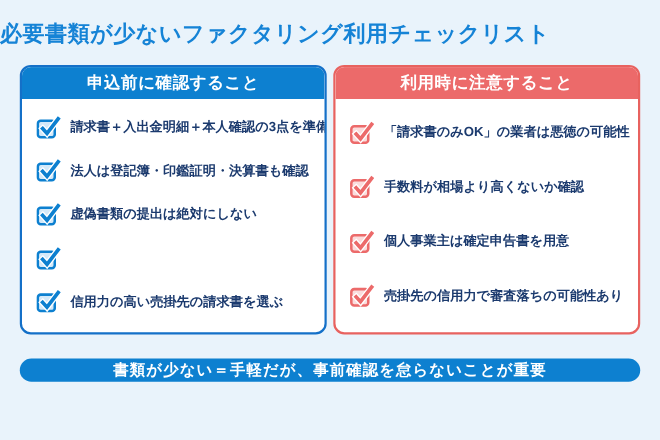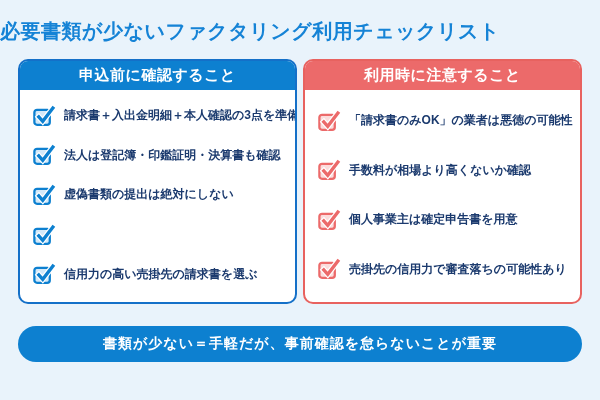--- a/index.html
+++ b/index.html
@@ -83,21 +83,21 @@
   .card.blue .tick{stroke:var(--blue);}
   .card.red  .tick{stroke:var(--red);}
   .check-label{
     font-size:12px;
     color:var(--navy);
     letter-spacing:0px;
     white-space:nowrap;
   }
   .footer-bar{
     margin:22px 18px 0 18px;
-    height:36px;
+    height:21px;
     border-radius:20px;
     background:var(--blue);
     color:#ffffff;
     display:flex;
     align-items:center;
     justify-content:center;
     font-size:14px;
     letter-spacing:1px;
   }
 </style>

